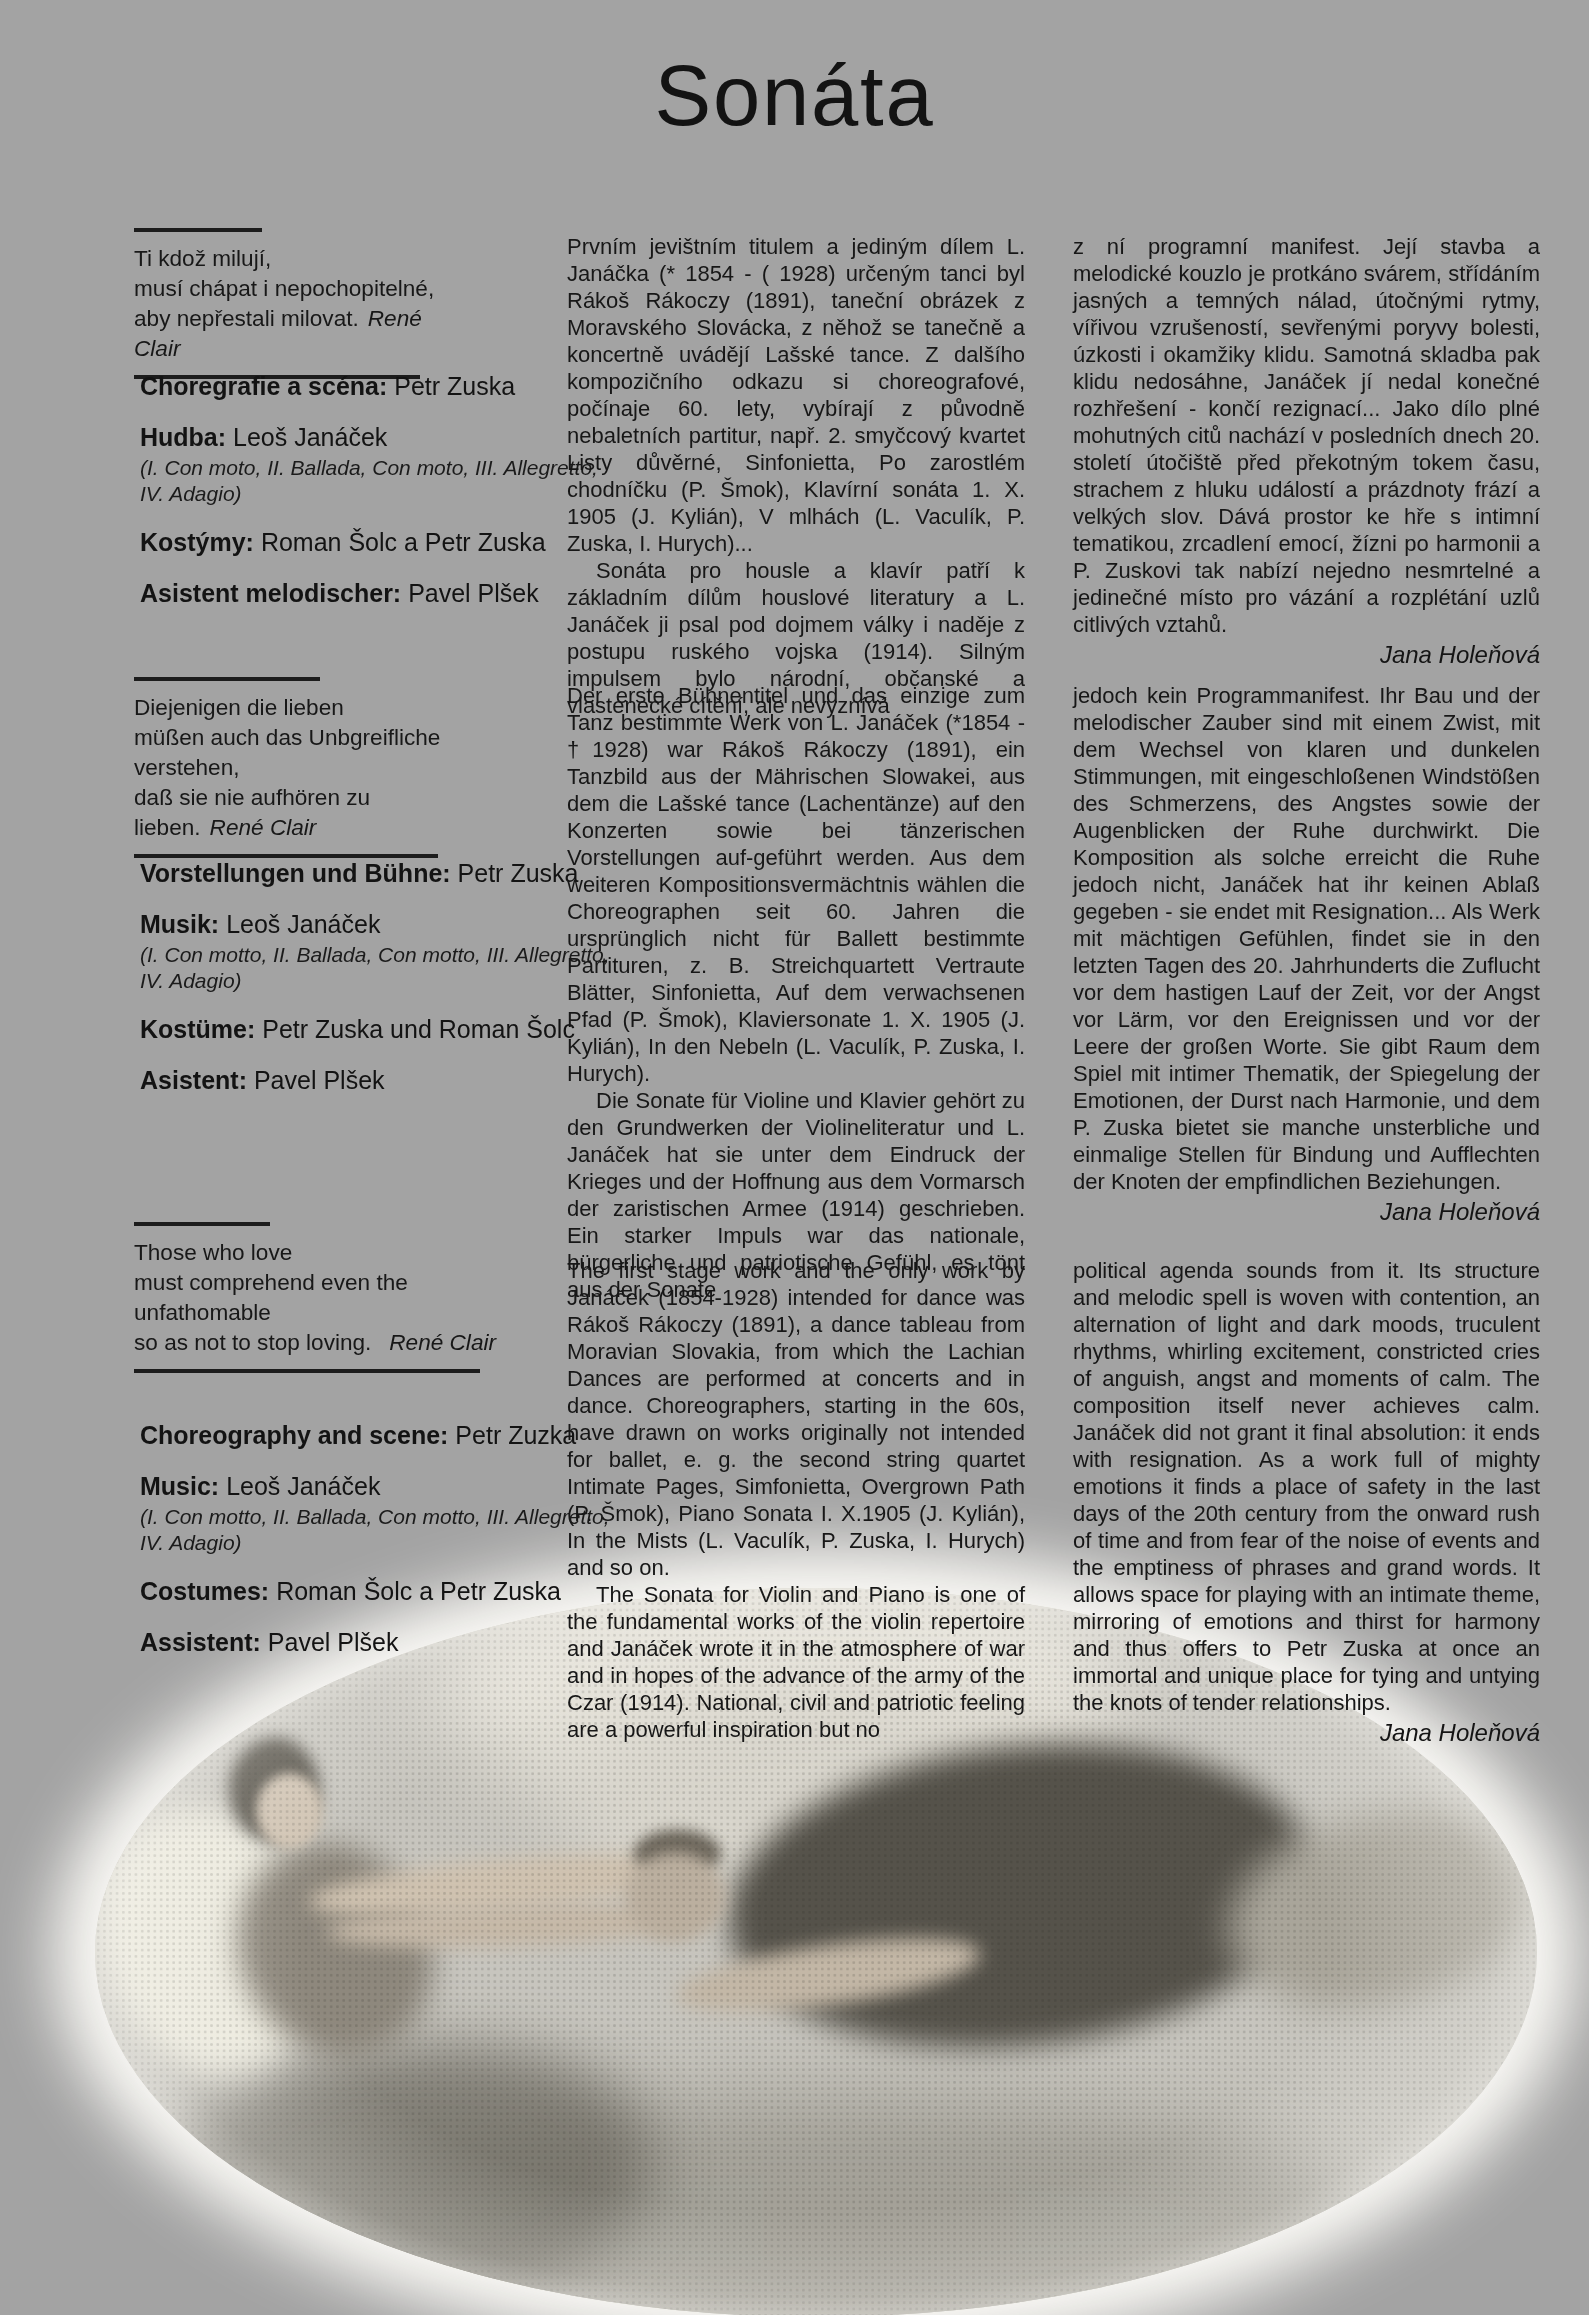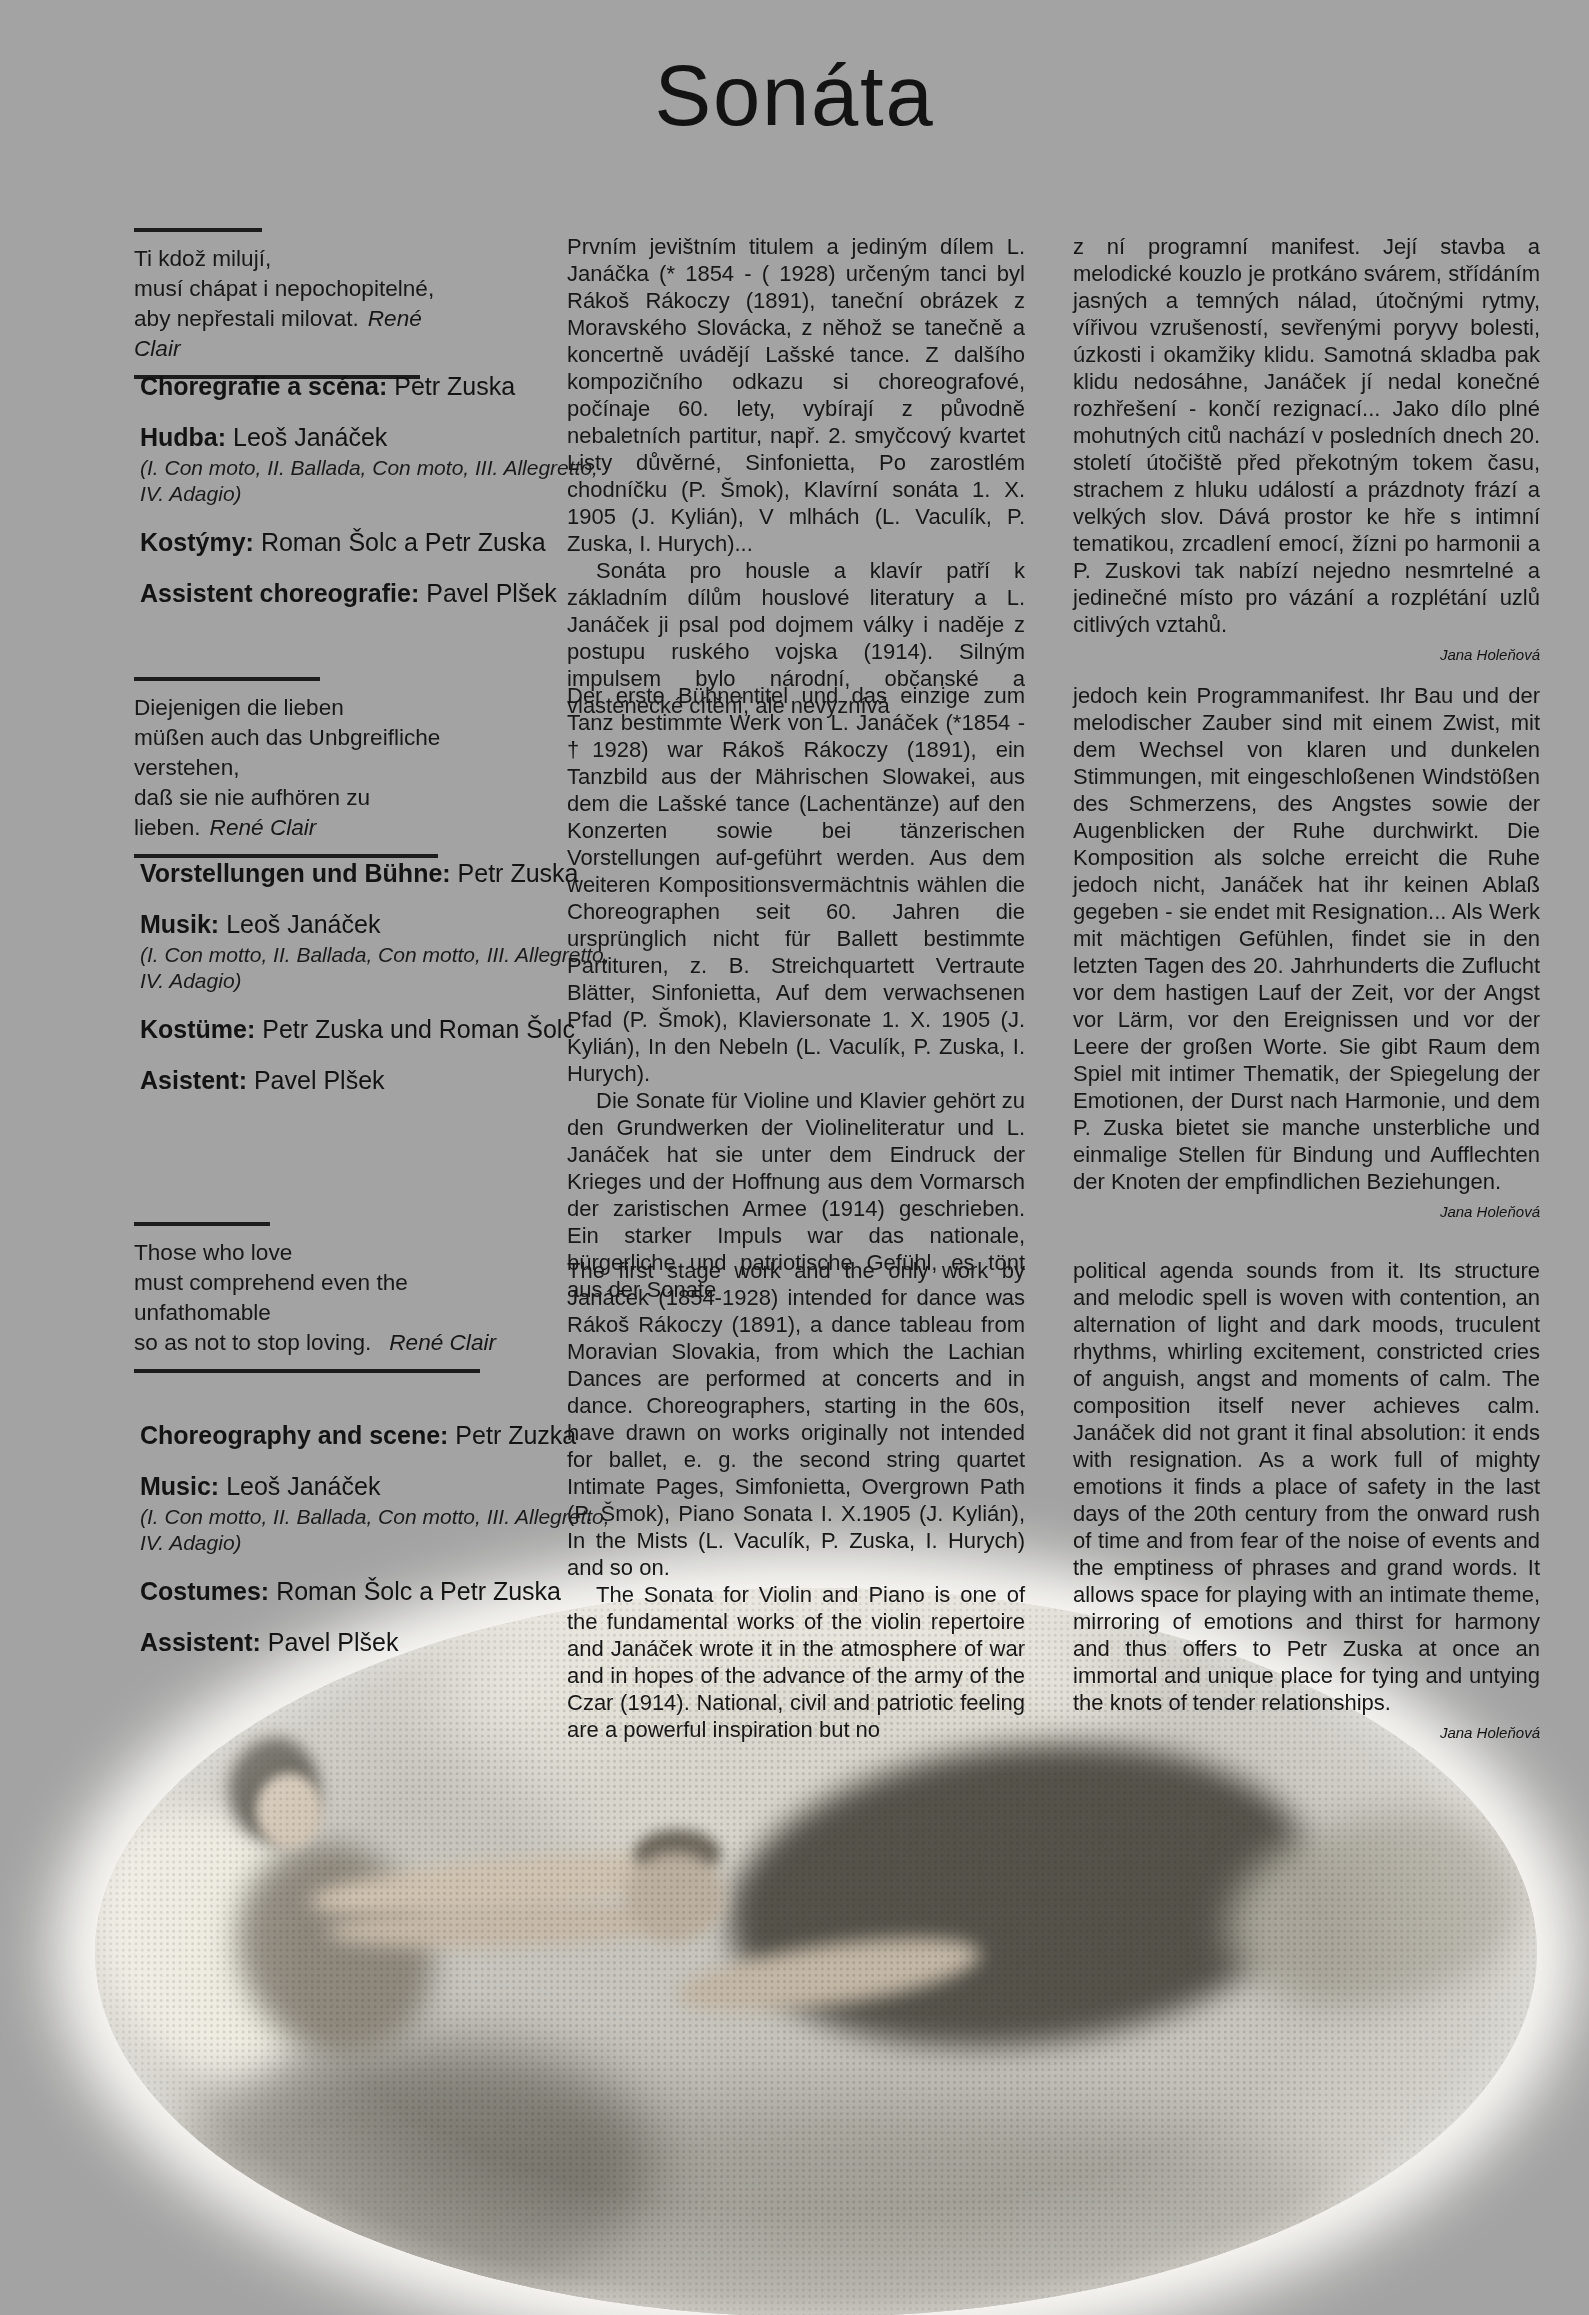--- a/index.html
+++ b/index.html
@@ -23,21 +23,21 @@
   
   .credits{position:absolute;left:140px;width:479px;z-index:3;}
   .credit{margin-bottom:20px;}
   .credit-line{font-size:25px;line-height:31px;color:#131313;}
   .credit-label{font-weight:700;}
   .credit-note{font-style:italic;font-size:21px;line-height:26px;margin-top:1.8px;color:#1b1b1b;}
   
   .col{position:absolute;z-index:3;}
   .col p{margin:0;text-align:justify;font-size:22px;line-height:27px;color:#171717;}
   .indent{text-indent:29px;}
-  .byline{font-style:italic;font-size:15px;line-height:29px;text-align:right;margin-top:1.8px;color:#141414;}
+  .byline{font-style:italic;font-size:24px;line-height:29px;text-align:right;margin-top:1.8px;color:#141414;}
   .col-mid{left:567px;width:458px;}
   .col-right{left:1073px;width:467px;}
   .cz-row{top:233px;}
   .de-row{top:682px;}
   .en-row{top:1257px;}
   
   .photo{
     position:absolute;left:95px;top:1588px;width:1442px;height:729px;
     border-radius:50%;overflow:hidden;background:#c7c5be;z-index:1;
     box-shadow:0 0 63px 41px #fbfaf6;
@@ -88,21 +88,21 @@
       <div class="credit-line"><span class="credit-label">Choregrafie a scéna:</span> <span>Petr Zuska</span></div>
     </div>
     <div class="credit">
       <div class="credit-line"><span class="credit-label">Hudba:</span> <span>Leoš Janáček</span></div>
       <div class="credit-note">(I. Con moto, II. Ballada, Con moto, III. Allegretto, IV. Adagio)</div>
     </div>
     <div class="credit">
       <div class="credit-line"><span class="credit-label">Kostýmy:</span> <span>Roman Šolc a Petr Zuska</span></div>
     </div>
     <div class="credit">
-      <div class="credit-line"><span class="credit-label">Assistent choreografie:</span> <span>Pavel Plšek</span></div>
+      <div class="credit-line"><span class="credit-label">Asistent melodischer:</span> <span>Pavel Plšek</span></div>
     </div>
   </div>
 
   <div class="col col-mid cz-row">
     <p>Prvním jevištním titulem a jediným dílem L. Janáčka (* 1854 - ( 1928) určeným tanci byl Rákoš Rákoczy (1891), taneční obrázek z Moravského Slovácka, z něhož se tanečně a koncertně uvádějí Lašské tance. Z dalšího kompozičního odkazu si choreografové, počínaje 60. lety, vybírají z původně nebaletních partitur, např. 2. smyčcový kvartet Listy důvěrné, Sinfonietta, Po zarostlém chodníčku (P. Šmok), Klavírní sonáta 1. X. 1905 (J. Kylián), V mlhách (L. Vaculík, P. Zuska, I. Hurych)...</p>
     <p class="indent">Sonáta pro housle a klavír patří k základním dílům houslové literatury a L. Janáček ji psal pod dojmem války i naděje z postupu ruského vojska (1914). Silným impulsem bylo národní, občanské a vlastenecké cítění, ale nevyznívá</p>
   </div>
   <div class="col col-right cz-row">
     <p>z ní programní manifest. Její stavba a melodické kouzlo je protkáno svárem, střídáním jasných a temných nálad, útočnými rytmy, vířivou vzrušeností, sevřenými poryvy bolesti, úzkosti i okamžiky klidu. Samotná skladba pak klidu nedosáhne, Janáček jí nedal konečné rozhřešení - končí rezignací... Jako dílo plné mohutných citů nachází v posledních dnech 20. století útočiště před překotným tokem času, strachem z hluku událostí a prázdnoty frází a velkých slov. Dává prostor ke hře s intimní tematikou, zrcadlení emocí, žízni po harmonii a P. Zuskovi tak nabízí nejedno nesmrtelné a jedinečné místo pro vázání a rozplétání uzlů citlivých vztahů.</p>
     <div class="byline">Jana Holeňová</div>

